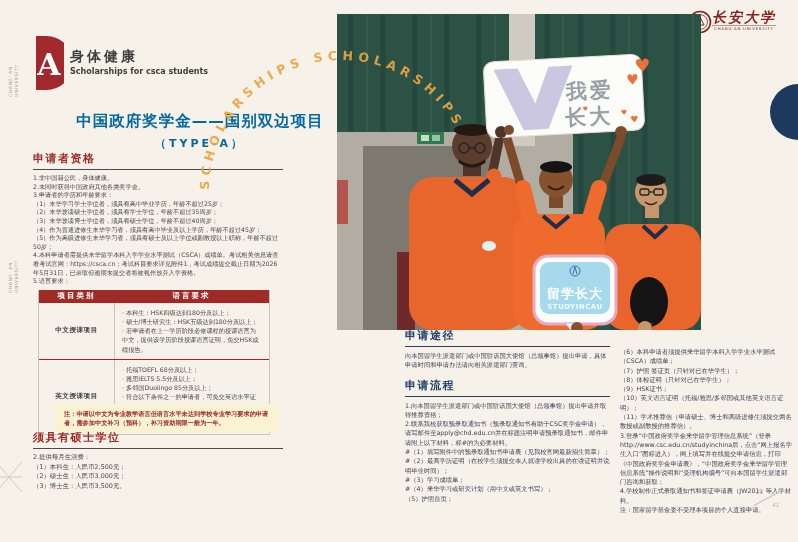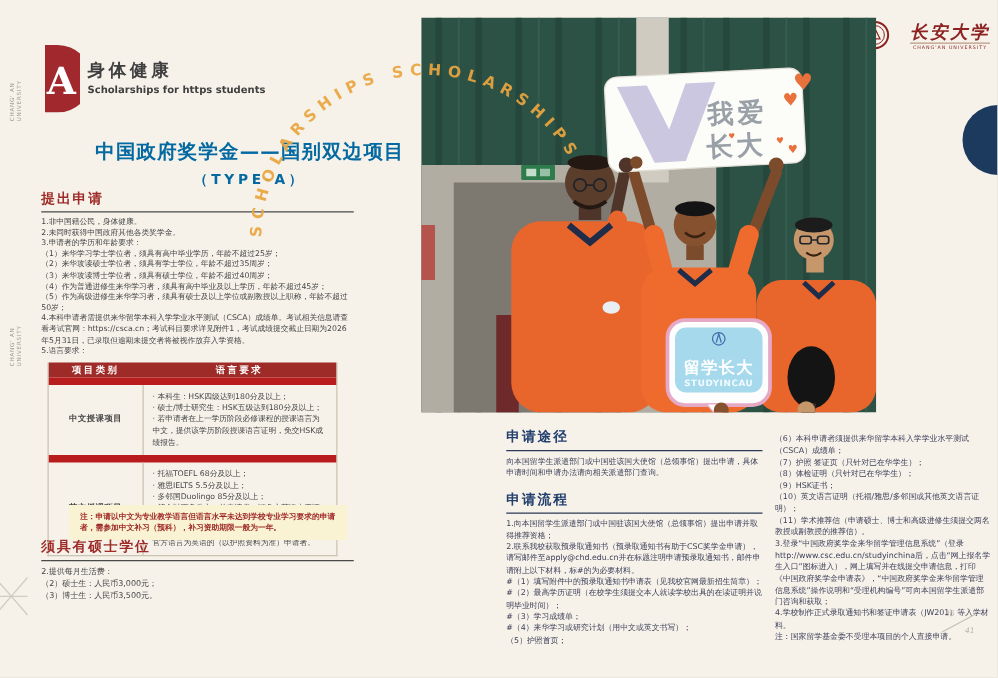--- a/index.html
+++ b/index.html
@@ -11,21 +11,21 @@
          font-size:4.5px;line-height:5.5px;color:#a09c93;letter-spacing:.6px;white-space:pre-line;}
   .vtext.top{top:97px;}
   .vtext.mid{top:293px;}
 
   
   .badge{position:absolute;left:36px;top:36px;width:28px;height:54px;}
   .brand-cn{position:absolute;left:70px;top:48px;font-size:14px;font-weight:bold;color:#3f3f3f;letter-spacing:3px;}
   .brand-en{position:absolute;left:70px;top:67px;font-size:8px;font-weight:bold;color:#3f3f3f;}
 
   
-  .uni-logo{position:absolute;left:688px;top:10px;width:104px;height:30px;display:flex;align-items:flex-end;gap:16px;}
+  .uni-logo{position:absolute;left:688px;top:10px;width:104px;height:30px;display:flex;align-items:flex-start;gap:0;}
   .uni-emblem{flex:0 0 auto;}
   .uni-name{color:#8c2322;}
   .uni-name .cn{font-family:"DejaVu Serif","Liberation Serif",serif;font-style:italic;font-weight:bold;font-size:14px;letter-spacing:2px;line-height:14px;}
   .uni-name .en{font-size:3.8px;letter-spacing:.8px;text-align:center;color:#8c2322;border-top:.5px solid #b98;line-height:5px;margin-top:1px;}
 
   
   .doc-title{position:absolute;left:52px;top:111px;width:296px;text-align:center;color:#0369a1;}
   .doc-title .l1{font-size:15.5px;font-weight:bold;letter-spacing:1px;}
   .doc-title .l2{font-size:11px;font-weight:bold;letter-spacing:3px;margin-top:4px;}
 
@@ -40,42 +40,42 @@
   .col-left{position:absolute;left:33px;top:151px;width:250px;}
   .body-lines{font-size:6.2px;line-height:8.6px;color:var(--text_dark,#474747);margin-top:2px;}
   .body-lines .tl{margin:0;}
 
   
   .lang-table{margin-top:4px;margin-left:5px;width:230px;border:1px solid #ccc3b2;border-top:none;}
   .lt-head{display:flex;background:var(--accent_red,#9e2b28);color:#fff;font-weight:bold;font-size:7.5px;}
   .lt-head div{padding:1px 0;text-align:center;letter-spacing:2px;}
   .lt-c1{width:75px;flex:0 0 75px;}
   .lt-c2{flex:1;}
-  .lt-row{display:flex;border-top:6px solid #b91c1c;}
+  .lt-row{display:flex;border-top:1px solid #b91c1c;}
   .lt-row .lt-c1{display:flex;align-items:center;justify-content:center;font-size:6.6px;font-weight:bold;color:#474747;border-right:1px solid #ccc3b2;letter-spacing:.5px;}
   .lt-row .lt-c2{padding:5px 7px;}
   .lt-row ul{margin:0;padding:0;list-style:none;font-size:6.2px;line-height:9.2px;color:#474747;}
   .lt-row li::before{content:"· ";}
 
   
   .note-box{position:absolute;left:55px;top:404px;width:223px;background:var(--note_bg,#faf3d3);
             color:var(--accent_red,#9e2b28);font-size:6.2px;line-height:9px;padding:5px 9px;box-sizing:border-box;font-weight:bold;}
 
   
   .standards{position:absolute;left:33px;top:430px;width:250px;}
   .standards .body-lines{font-size:6.4px;line-height:9.6px;}
 
   
   .photo{position:absolute;left:337px;top:14px;width:364px;height:316px;z-index:1;}
 
   
   .arc{position:absolute;left:186px;top:32px;width:310px;height:310px;z-index:3;pointer-events:none;}
 
   
-  .col-a{position:absolute;left:405px;top:342px;width:205px;}
+  .col-a{position:absolute;left:405px;top:328px;width:205px;}
   .col-b{position:absolute;left:620px;top:344px;width:172px;}
   .right-lines{font-size:6.3px;line-height:9.3px;color:var(--text_blue,#3c3f58);margin-top:3px;}
   .right-lines .tl{margin:0;}
   .col-a .sec2{margin-top:8px;}
 
   
   .navy-circle{position:absolute;left:770px;top:84px;width:56px;height:56px;border-radius:50%;background:#1c3a5e;}
 
   
   .page-num{position:absolute;left:750px;top:487px;width:40px;height:26px;color:#b9b5ad;font-size:6px;font-style:italic;}
@@ -94,21 +94,21 @@
   <div class="vtext top">CHANG' AN
 UNIVERSITY</div>
   <div class="vtext mid">CHANG' AN
 UNIVERSITY</div>
 
   <svg class="badge" viewBox="0 0 28 54">
     <path d="M0 0 H10 A27 27 0 1 1 10 54 H0 Z" fill="#a1282c"></path>
     <text x="13" y="39" text-anchor="middle" font-family="DejaVu Serif, serif" font-size="30" font-weight="bold" fill="#ffffff">A</text>
   </svg>
   <div class="brand-cn">身体健康</div>
-  <div class="brand-en">Scholarships for https students</div>
+  <div class="brand-en">Scholarships for csca students</div>
 
   <div class="uni-logo">
     <svg class="uni-emblem" width="24" height="24" viewBox="0 0 24 24">
       <circle cx="12" cy="12" r="10.5" fill="none" stroke="#8c2322" stroke-width="1.6"></circle>
       <circle cx="12" cy="12" r="7.5" fill="none" stroke="#8c2322" stroke-width=".8"></circle>
       <path d="M8 15 L12 7 L16 15 Z" fill="none" stroke="#8c2322" stroke-width="1"></path>
     </svg>
     <div class="uni-name">
       <div class="cn">长安大学</div>
       <div class="en">CHANG'AN UNIVERSITY</div>
@@ -238,21 +238,21 @@
       <path id="arcPath" d="M 23 160 A 132 132 0 1 1 287 160" fill="none"></path>
     </defs>
     <text font-size="12.5" font-weight="bold" fill="#eaa63f" letter-spacing="5" opacity=".92">
       <textPath href="#arcPath" startOffset="2">SCHOLARSHIPS      SCHOLARSHIPS</textPath>
     </text>
   </svg>
 
   <div class="navy-circle"></div>
 
   <div class="col-left">
-    <div class="sec-h red">提出申请</div>
+    <div class="sec-h red">申请者资格</div>
     <div class="rule"></div>
     <div class="body-lines">
       <p class="tl">1.非中国籍公民，身体健康。</p>
       <p class="tl">2.未同时获得中国政府其他各类奖学金。</p>
       <p class="tl">3.申请者的学历和年龄要求：</p>
       <p class="tl">（1）来华学习学士学位者，须具有高中毕业学历，年龄不超过25岁；</p>
       <p class="tl">（2）来华攻读硕士学位者，须具有学士学位，年龄不超过35周岁；</p>
       <p class="tl">（3）来华攻读博士学位者，须具有硕士学位，年龄不超过40周岁；</p>
       <p class="tl">（4）作为普通进修生来华学习者，须具有高中毕业及以上学历，年龄不超过45岁；</p>
       <p class="tl">（5）作为高级进修生来华学习者，须具有硕士及以上学位或副教授以上职称，年龄不超过50岁；</p>
@@ -289,20 +289,21 @@
     </div>
   </div>
 
   <div class="note-box">注：申请以中文为专业教学语言但语言水平未达到学校专业学习要求的申请者，需参加中文补习（预科），补习资助期限一般为一年。</div>
 
   <div class="standards">
     <div class="sec-h red">须具有硕士学位</div>
     <div class="rule"></div>
     <div class="body-lines">
       <p class="tl">2.提供每月生活费：</p>
+      <p class="tl">（1）本科生：人民币2,500元；</p>
       <p class="tl">（2）硕士生：人民币3,000元；</p>
       <p class="tl">（3）博士生：人民币3,500元。</p>
     </div>
   </div>
 
   <div class="col-a">
     <div class="sec-h blue">申请途径</div>
     <div class="rule blue"></div>
     <div class="right-lines">
       <p class="tl">向本国留学生派遣部门或中国驻该国大使馆（总领事馆）提出申请，具体申请时间和申请办法请向相关派遣部门查询。</p>

